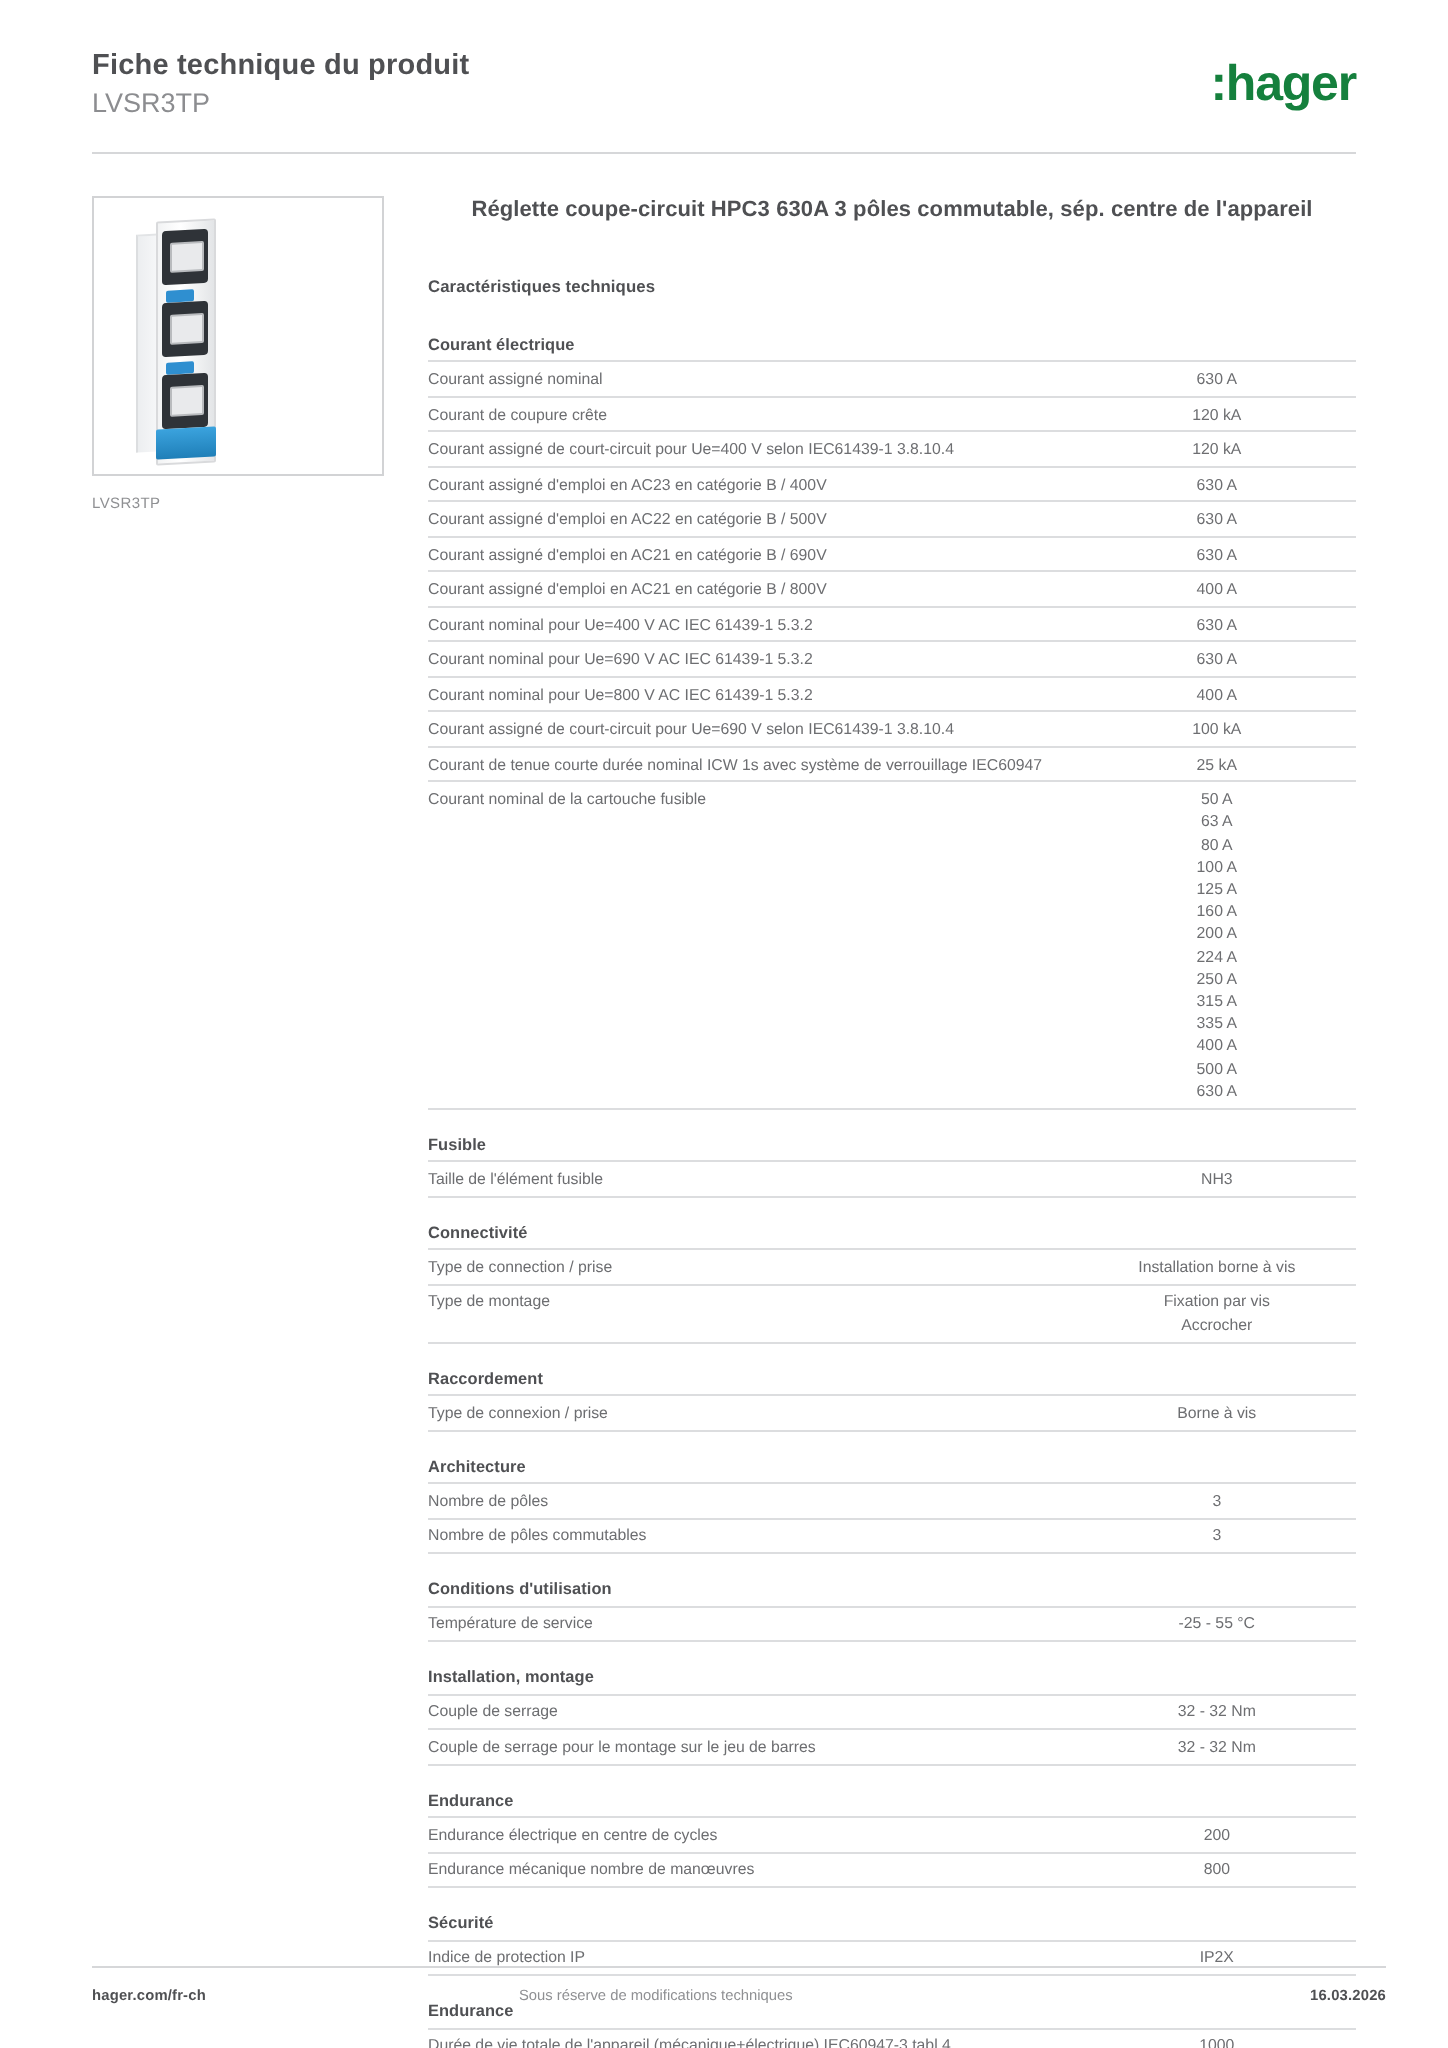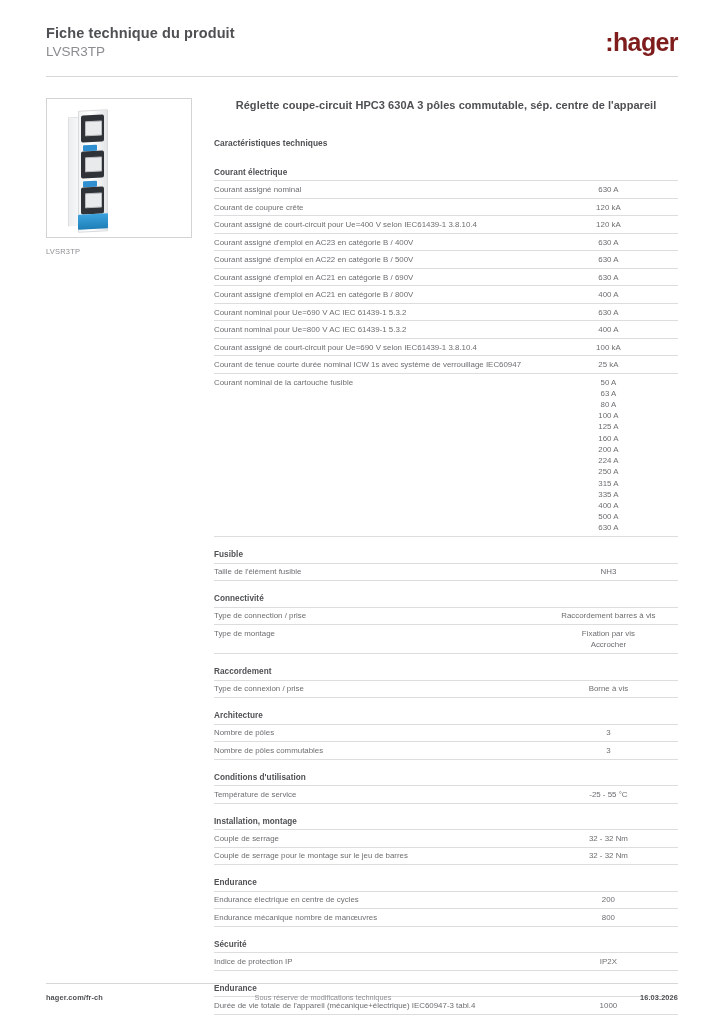--- a/index.html
+++ b/index.html
@@ -44,21 +44,21 @@
   .doc-subtitle {
     font-size: 13.5px;
     font-weight: normal;
     color: #8c8d90;
     line-height: 1.3;
     margin-top: 1px;
   }
   .logo {
     font-size: 25px;
     font-weight: bold;
-    color: #7f1d1d;
+    color: #15803d;
     letter-spacing: -0.6px;
     line-height: 1;
     padding-top: 8px;
     text-align: right;
   }
   .header-rule {
     border-top: 1px solid #d6d7d9;
     margin-top: 15px;
   }
 
@@ -200,21 +200,21 @@
     line-height: 1.42;
   }
   td.label { width: 70%; padding-right: 8px; }
   td.value { width: 30%; text-align: center; white-space: pre-line; }
   .section-gap { height: 13px; }
 
   
   .footer-wrap {
     position: absolute;
     left: 46px;
-    right: 46px;
+    right: 31px;
     bottom: 22px;
   }
   .footer-rule { border-top: 1px solid #d6d7d9; }
   .footer {
     display: flex;
     align-items: baseline;
     padding-top: 9px;
     font-size: 7.4px;
   }
   .footer-left {
@@ -297,20 +297,24 @@
                 </tr>
                 <tr>
                   <td class="label">Courant assigné d'emploi en AC21 en catégorie B / 690V</td>
                   <td class="value">630 A</td>
                 </tr>
                 <tr>
                   <td class="label">Courant assigné d'emploi en AC21 en catégorie B / 800V</td>
                   <td class="value">400 A</td>
                 </tr>
                 <tr>
+                  <td class="label">Courant nominal pour Ue=400 V AC IEC 61439-1 5.3.2</td>
+                  <td class="value">630 A</td>
+                </tr>
+                <tr>
                   <td class="label">Courant nominal pour Ue=690 V AC IEC 61439-1 5.3.2</td>
                   <td class="value">630 A</td>
                 </tr>
                 <tr>
                   <td class="label">Courant nominal pour Ue=800 V AC IEC 61439-1 5.3.2</td>
                   <td class="value">400 A</td>
                 </tr>
                 <tr>
                   <td class="label">Courant assigné de court-circuit pour Ue=690 V selon IEC61439-1 3.8.10.4</td>
                   <td class="value">100 kA</td>
@@ -351,21 +355,21 @@
               </tbody>
             </table>
           </div>
           <div class="section-gap"></div>
           <div class="section">
             <div class="section-title">Connectivité</div>
             <table class="spec">
               <tbody>
                 <tr>
                   <td class="label">Type de connection / prise</td>
-                  <td class="value">Raccordement barres à vis</td>
+                  <td class="value">Installation borne à vis</td>
                 </tr>
                 <tr>
                   <td class="label">Type de montage</td>
                   <td class="value">Fixation par vis
 Accrocher</td>
                 </tr>
               </tbody>
             </table>
           </div>
           <div class="section-gap"></div>

